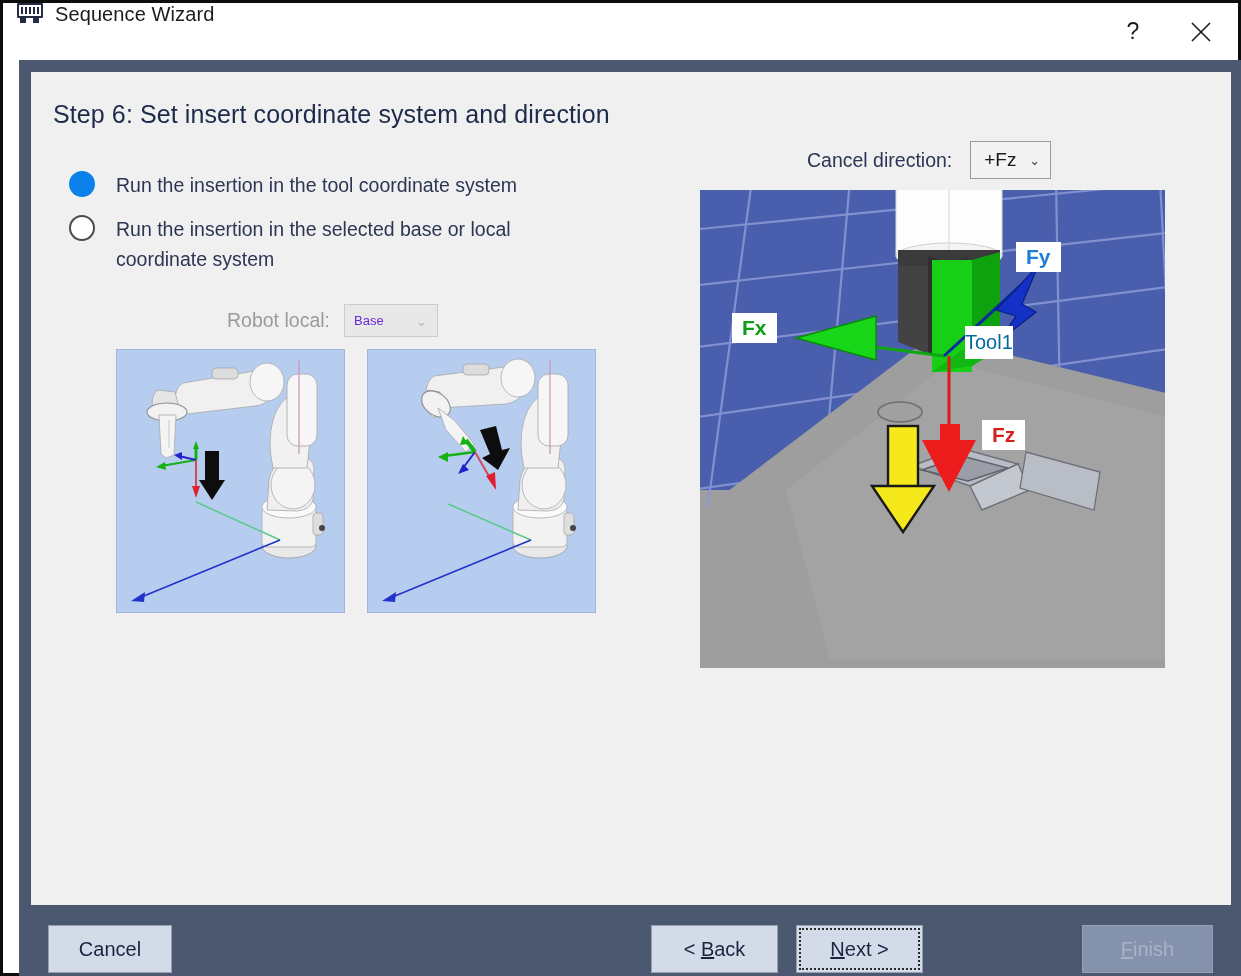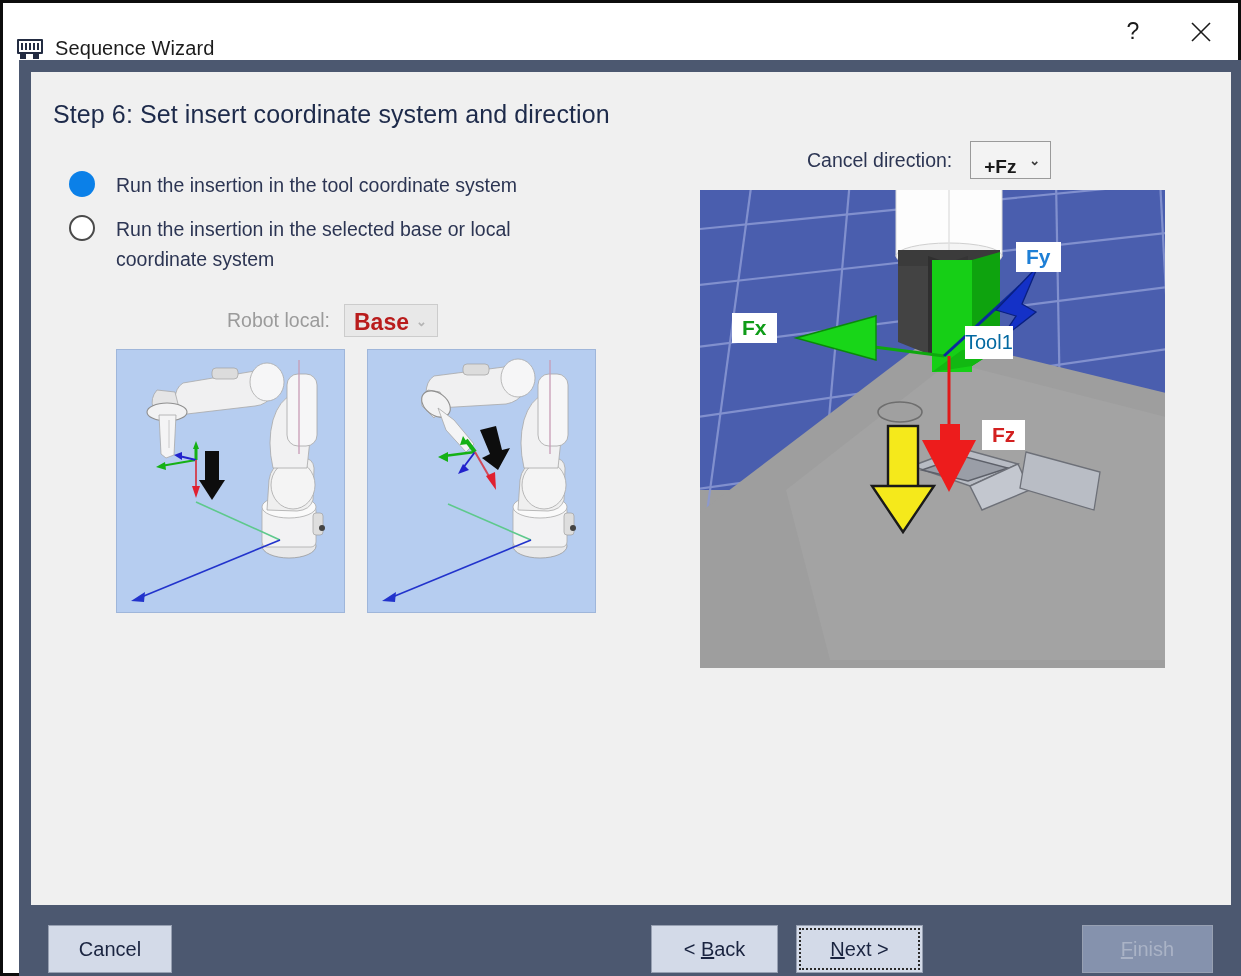--- a/index.html
+++ b/index.html
@@ -13,21 +13,21 @@
     position: absolute; left: 0; top: 0;
     width: 1241px; height: 976px;
     background: #ffffff;
     border: 3px solid #0d0d0d;
   }
   
   .titlebar {
     position: absolute; left: 0; top: 0;
     width: 1235px; height: 57px;
     background: #ffffff;
-    display: flex; align-items: flex-end;
+    display: flex; align-items: flex-start;
   }
   .title-icon {
     margin-left: 14px; margin-right: 12px;
     width: 26px; height: 21px;
     position: relative;
   }
   .title-icon .chip {
     position: absolute; left: 0; top: 0;
     width: 26px; height: 15px;
     border: 2px solid #232c42;
@@ -99,26 +99,25 @@
     display: flex; align-items: center;
   }
   .robot-local-label {
     font-size: 19.5px; color: #9b9b9b;
   }
   .combo {
     margin-left: 14px;
     width: 94px; height: 33px;
     border: 1px solid #cccccc;
     background: #e8e8e8;
-    display: flex; align-items: flex-end;
+    display: flex; align-items: center;
     position: relative;
-    font-weight: bold;
   }
   .combo .cval {
-    margin-left: 9px; font-size: 23px; color: #b91c1c;
+    margin-left: 9px; font-size: 13px; color: #6d28d9;
   }
   .combo .caret {
     position: absolute; right: 10px; top: 50%;
     transform: translateY(-50%);
     color: #b4b4b4; font-size: 13px; line-height: 1;
   }
   .combo.enabled {
     background: #f3f3f3; border: 1px solid #9a9a9a;
   }
   .combo.enabled .cval { color: #1a1a1a; font-size: 19px; margin-left: 13px; }

